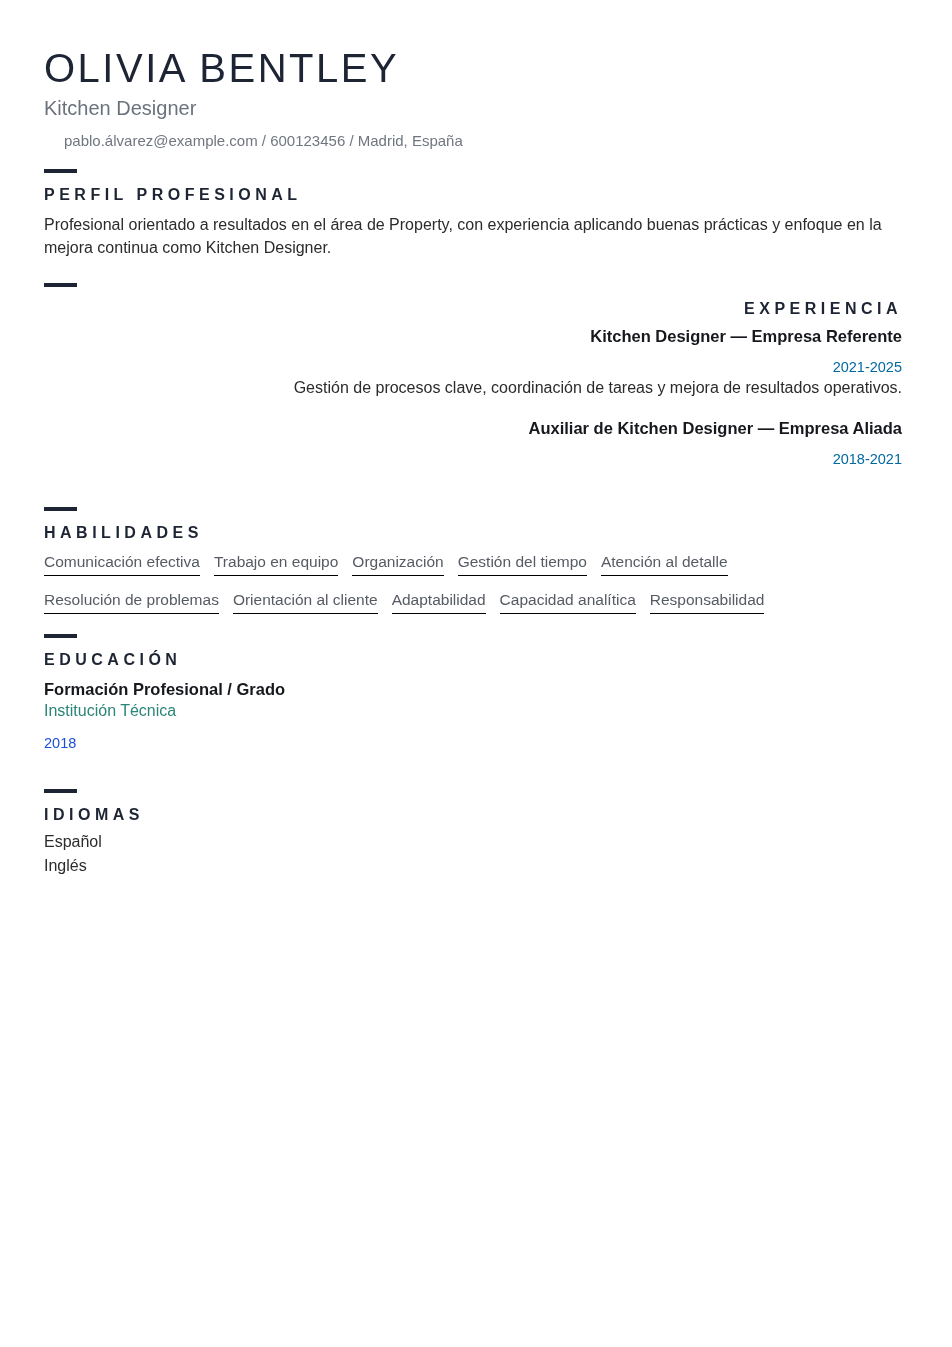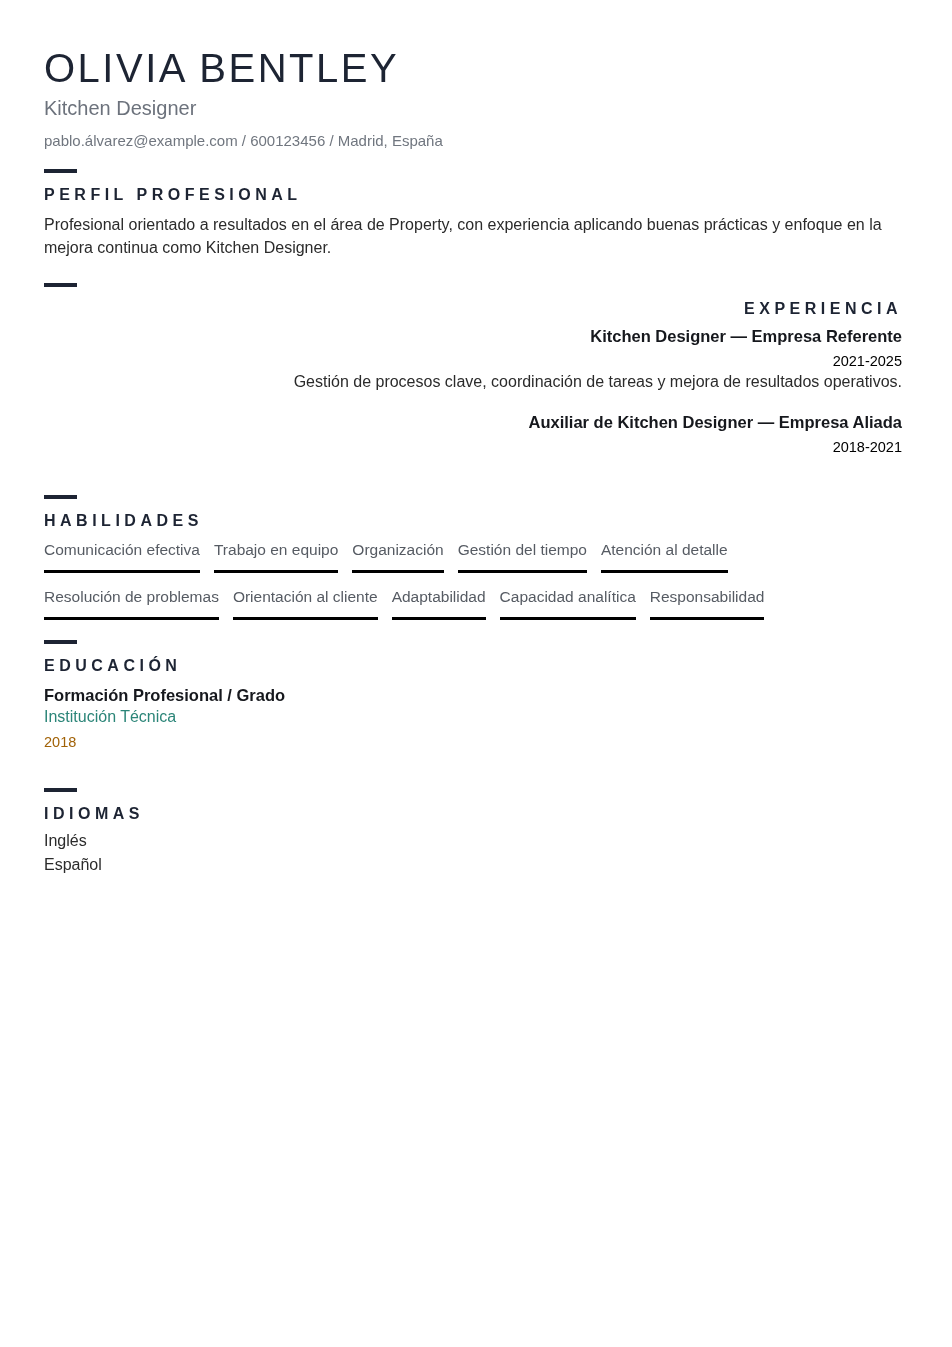--- a/index.html
+++ b/index.html
@@ -29,20 +29,21 @@
   }
   .subtitle {
     margin-top: 7px;
     font-size: 20px;
     color: #6c727c;
   }
   .contact {
     margin-top: 12px;
     font-size: 15px;
     color: #70767f;
+    margin-left: 20px;
   }
 
   
   .section { margin-top: 24px; }
   .section-profile    { margin-top: 20px; }
   .section-experience { margin-top: 24px; text-align: right; }
   .section-skills     { margin-top: 40px; }
   .section-education  { margin-top: 20px; }
   .section-languages  { margin-top: 38px; }
 
@@ -70,63 +71,63 @@
 
   
   .job { margin-bottom: 22px; }
   .job:last-child { margin-bottom: 0; }
   .job-title {
     font-size: 16.5px;
     font-weight: 700;
     color: #16181d;
   }
   .job-dates {
-    margin-top: 7px;
+    margin-top: 13px;
     font-size: 14.5px;
-    color: #000000;
+    color: #0369a1;
   }
   .job-desc {
     margin-top: 4px;
     font-size: 16px;
     color: #2b2b2b;
   }
 
   
   .skills {
     display: flex;
     flex-wrap: wrap;
     column-gap: 14px;
     row-gap: 15px;
     max-width: 860px;
     margin-top: 11px;
   }
   .skill {
     font-size: 15.5px;
     color: #565b63;
-    padding-bottom: 11px;
-    border-bottom: 3px solid #000000;
+    padding-bottom: 4px;
+    border-bottom: 1px solid #000000;
     white-space: nowrap;
   }
 
   
   .edu-degree {
     margin-top: 11px;
     font-size: 16.5px;
     font-weight: 700;
     color: #16181d;
   }
   .edu-institution {
     margin-top: 3px;
     font-size: 16px;
     color: #2b8578;
   }
   .edu-year {
-    margin-top: 8px;
+    margin-top: 15px;
     font-size: 14.5px;
-    color: #a16207;
+    color: #1d4ed8;
   }
 
   
   .language {
     font-size: 16px;
     color: #2b2b2b;
     margin-top: 6px;
   }
   .language:first-of-type { margin-top: 8px; }
 </style>
@@ -184,17 +185,17 @@
     <div class="rule"></div>
     <h2 class="section-heading">EDUCACIÓN</h2>
     <div class="edu-degree">Formación Profesional / Grado</div>
     <div class="edu-institution">Institución Técnica</div>
     <div class="edu-year">2018</div>
   </section>
 
   <section class="section section-languages">
     <div class="rule"></div>
     <h2 class="section-heading">IDIOMAS</h2>
+    <div class="language">Español</div>
     <div class="language">Inglés</div>
-    <div class="language">Español</div>
   </section>
 
 </div>
 
 </body></html>

